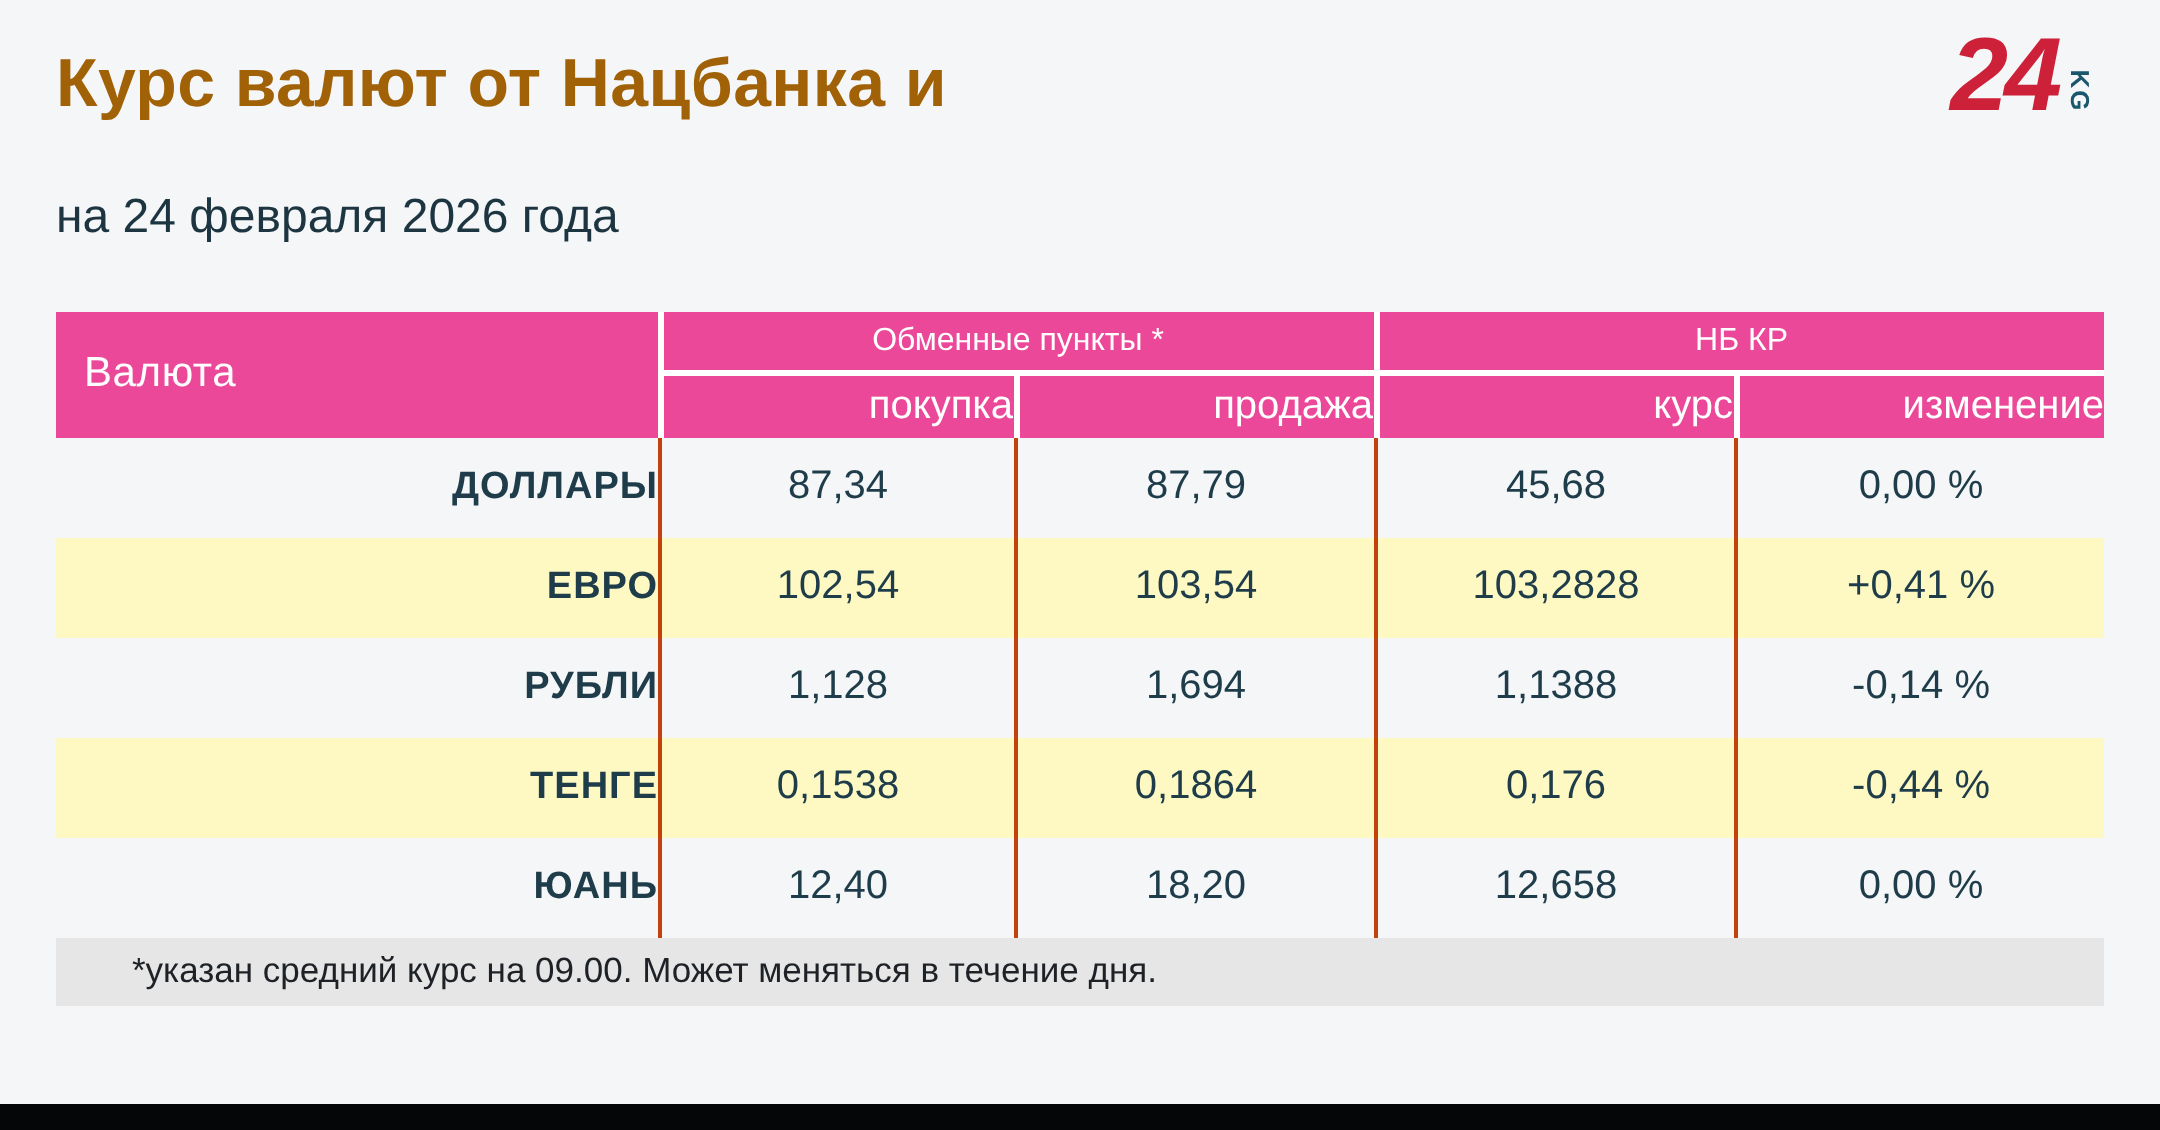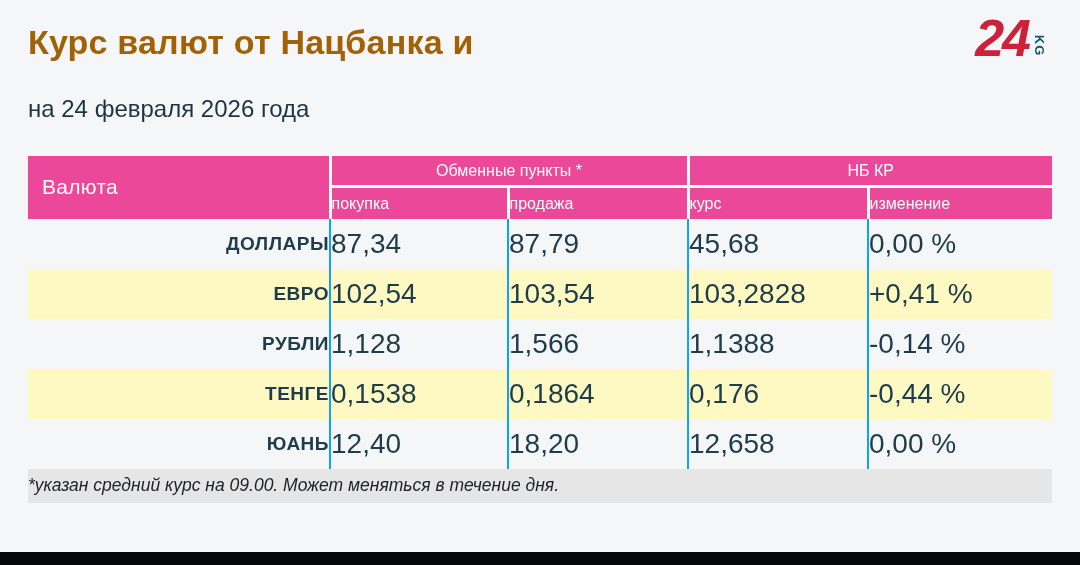--- a/index.html
+++ b/index.html
@@ -81,53 +81,53 @@
   th.currency-head {
     height: 63px;
     text-align: left;
     padding-left: 14px;
     font-size: 21px;
     font-weight: 700;
     letter-spacing: 0.3px;
   }
   th.sub-head {
     height: 32px;
-    font-size: 16px;
+    font-size: 20px;
     border-top: 3px solid #ffffff;
     border-left: 3px solid #ffffff;
-    text-align: left;
+    text-align: right;
   }
   td {
     height: 50px;
-    font-size: 28px;
+    font-size: 20px;
     color: #1e3c49;
-    text-align: left;
-    border-left: 2px solid #0ea5e9;
+    text-align: center;
+    border-left: 2px solid #c2410c;
   }
   td.currency-name {
     text-align: right;
     padding-left: 14px;
     font-size: 19px;
     font-weight: 700;
     letter-spacing: 0.5px;
     border-left: none;
   }
   tr.row-odd td { background: #f5f6f8; }
   tr.row-even td { background: #fef9c3; }
 
   
   .footnote-bar {
     width: 1024px;
     height: 34px;
     background: #e5e6e5;
     display: flex;
     align-items: center;
+    padding-left: 38px;
     font-size: 17.5px;
     color: #1e2226;
-    font-style: italic;
   }
 
   
   .bottom-bar {
     position: absolute;
     left: 0;
     bottom: 0;
     width: 1080px;
     height: 13px;
     background: #050607;
@@ -182,21 +182,21 @@
       <tr class="row-even">
         <td class="currency-name">ЕВРО</td>
         <td>102,54</td>
         <td>103,54</td>
         <td>103,2828</td>
         <td>+0,41 %</td>
       </tr>
       <tr class="row-odd">
         <td class="currency-name">РУБЛИ</td>
         <td>1,128</td>
-        <td>1,566</td>
+        <td>1,694</td>
         <td>1,1388</td>
         <td>-0,14 %</td>
       </tr>
       <tr class="row-even">
         <td class="currency-name">ТЕНГЕ</td>
         <td>0,1538</td>
         <td>0,1864</td>
         <td>0,176</td>
         <td>-0,44 %</td>
       </tr>

